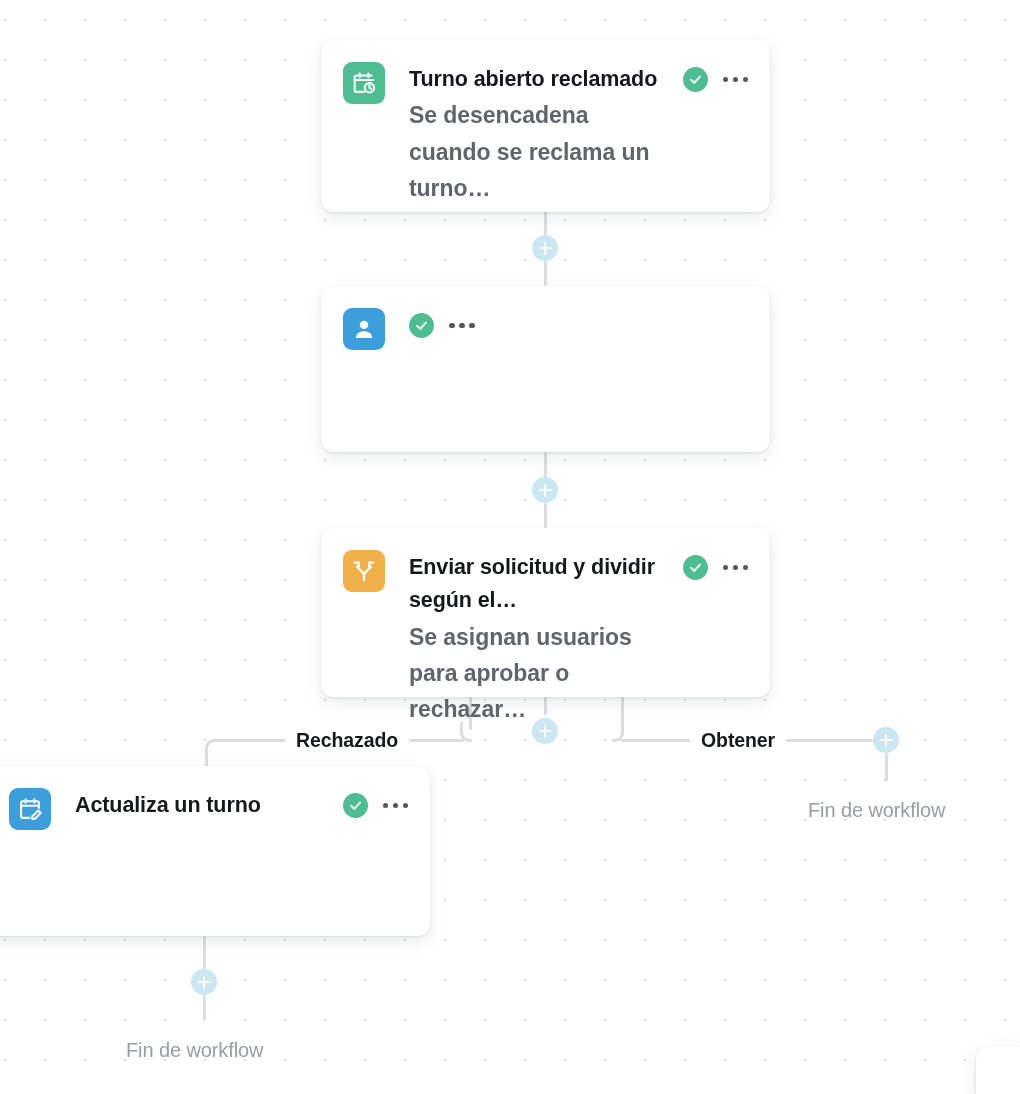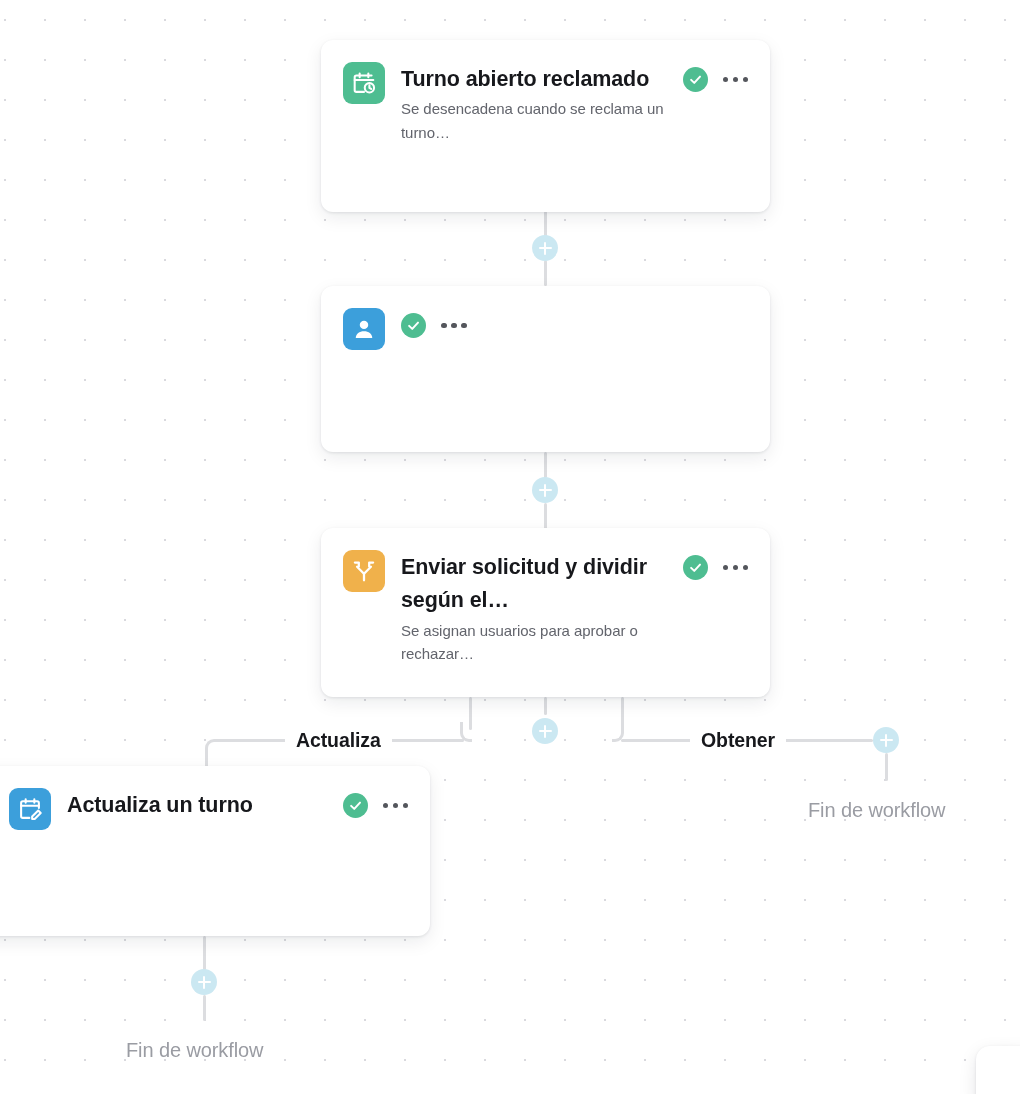--- a/index.html
+++ b/index.html
@@ -78,21 +78,21 @@
 
   
   .node {
     position: absolute;
     background: #ffffff;
     border-radius: 12px;
     box-shadow: 0 1px 3px rgba(16,24,40,.10), 0 6px 18px rgba(16,24,40,.08);
     z-index: 4;
     display: flex;
     padding: 22px 22px 22px 22px;
-    gap: 16px;
+    gap: 24px;
     cursor: pointer;
   }
 
   .node-icon {
     flex: 0 0 auto;
     width: 42px;
     height: 42px;
     border-radius: 9px;
     display: flex;
     align-items: center;
@@ -103,22 +103,22 @@
   .node-body { flex: 1 1 auto; min-width: 0; padding-top: 1px; }
 
   .node-title {
     font-size: 21.5px;
     font-weight: 700;
     line-height: 1.55;
     color: #17181c;
     letter-spacing: -0.1px;
   }
   .node-desc {
-    font-size: 15px;
-    font-weight: 400;
+    font-size: 23px;
+    font-weight: 700;
     line-height: 1.58;
     color: #62646c;
     margin-top: 1px;
     letter-spacing: -0.05px;
   }
 
   .node-actions {
     flex: 0 0 auto;
     display: flex;
     align-items: flex-start;
@@ -210,21 +210,21 @@
 
   <div class="edge-v" style="left:621px; top:697px; height:33px;"></div>
   <div class="corner corner-br" style="left:612px; top:722px; width:12px; height:20px;"></div>
   <div class="edge-h" style="left:621px; top:739px; width:252px;"></div>
 
   <div class="edge-v" style="left:885px; top:753px; height:28px;"></div>
 
   <div class="edge-v" style="left:203px; top:936px; height:34px;"></div>
   <div class="edge-v" style="left:203px; top:995px; height:26px;"></div>
 
-  <div class="branch-label" style="left:285px; top:729px;">Actualiza</div>
+  <div class="branch-label" style="left:285px; top:729px;">Rechazado</div>
 
   <div class="branch-label" style="left:690px; top:729px;">Obtener</div>
 
   <div class="plus-btn" style="left:532px; top:235px;"></div>
 
   <div class="plus-btn" style="left:532px; top:477px;"></div>
 
   <div class="plus-btn" style="left:532px; top:718px;"></div>
 
   <div class="plus-btn" style="left:873px; top:727px;"></div>

